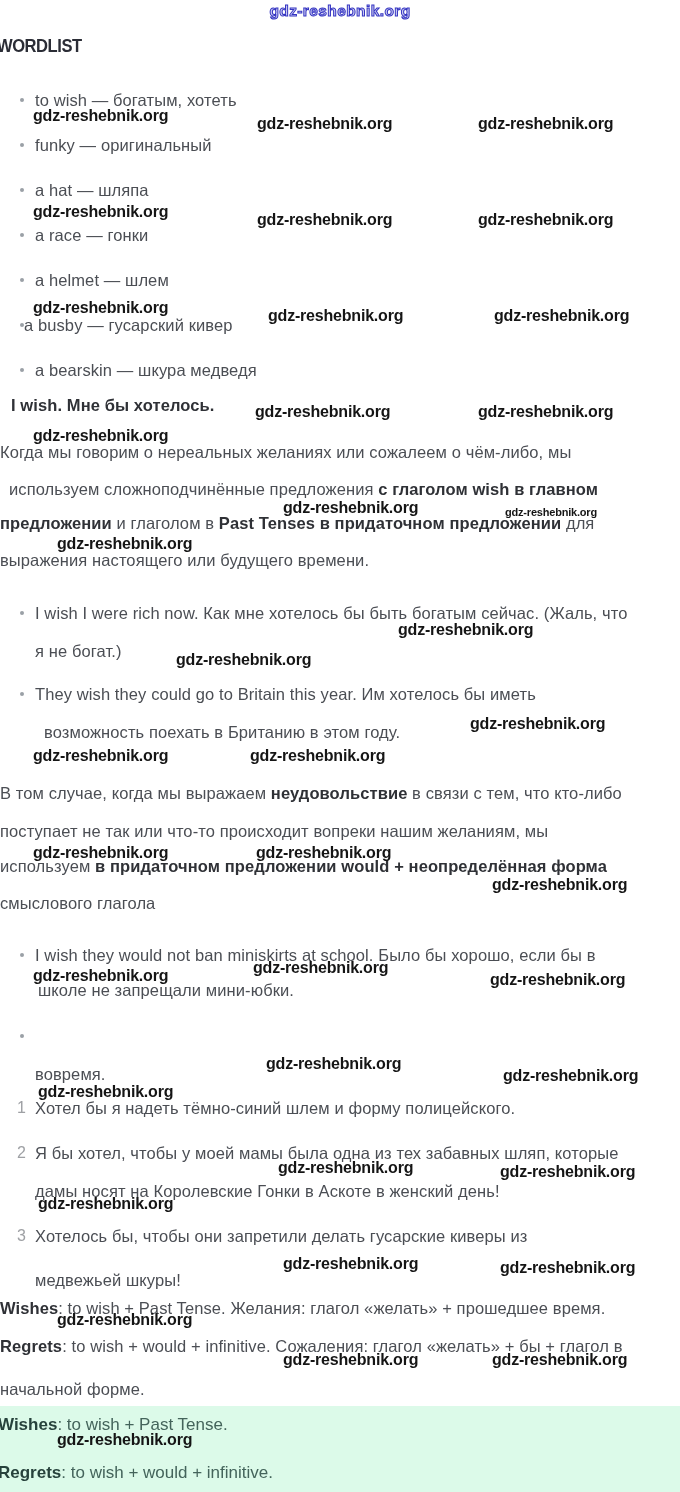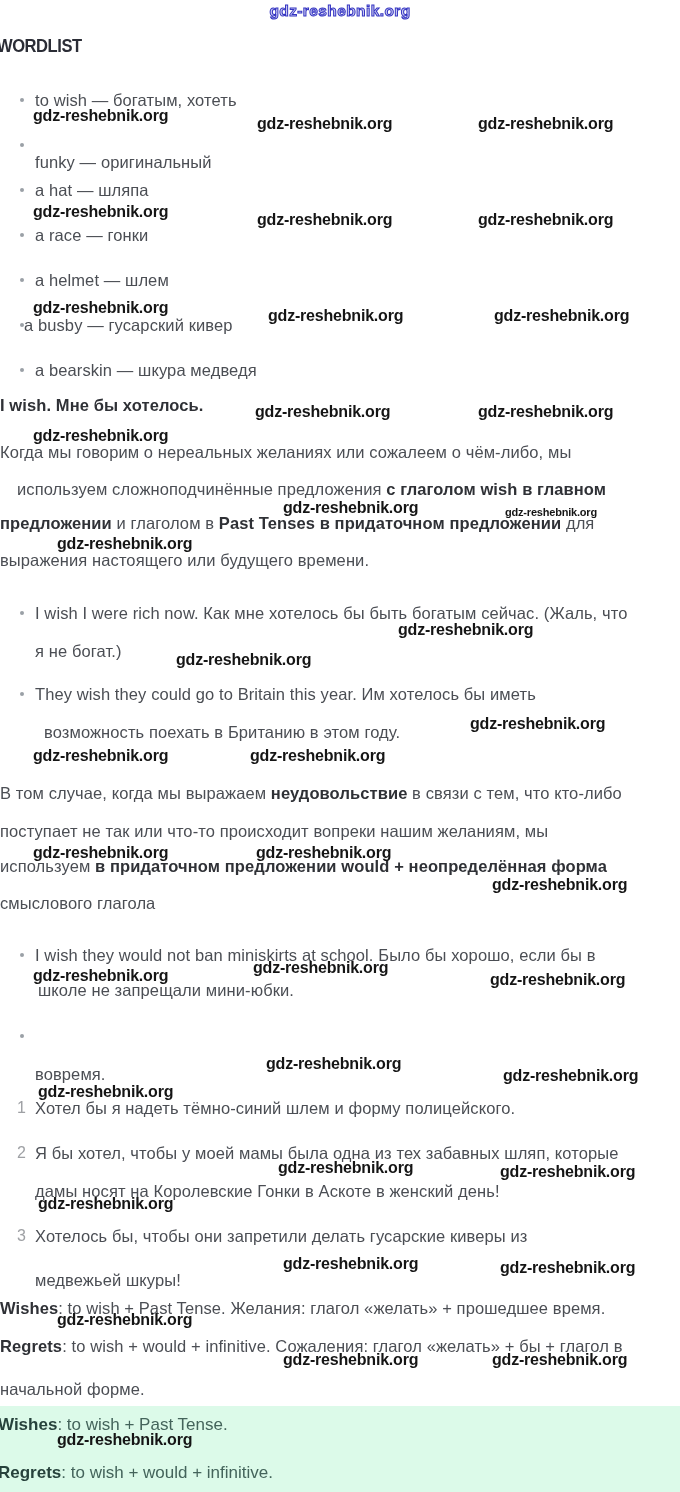--- a/index.html
+++ b/index.html
@@ -28,36 +28,36 @@
 
 <div class="page">
 
   <span class="wm-top">gdz-reshebnik.org</span>
 
   <h1 class="wordlist-title" style="left:-3px;top:36px;">WORDLIST</h1>
 
   <span class="dot" style="left:20px;top:98px;"></span>
   <div class="ln" style="left:35px;top:90px;">to wish — богатым, хотеть</div>
   <span class="dot" style="left:20px;top:143px;"></span>
-  <div class="ln" style="left:35px;top:135px;margin-top:17px;">funky — оригинальный</div>
+  <div class="ln" style="left:35px;top:135px;">funky — оригинальный</div>
   <span class="dot" style="left:20px;top:188px;"></span>
   <div class="ln" style="left:35px;top:180px;">a hat — шляпа</div>
   <span class="dot" style="left:20px;top:233px;"></span>
   <div class="ln" style="left:35px;top:225px;">a race — гонки</div>
   <span class="dot" style="left:20px;top:278px;"></span>
   <div class="ln" style="left:35px;top:270px;">a helmet — шлем</div>
   <span class="dot" style="left:20px;top:323px;"></span>
   <div class="ln" style="left:24px;top:315px;">a busby — гусарский кивер</div>
   <span class="dot" style="left:20px;top:368px;"></span>
   <div class="ln" style="left:35px;top:360px;">a bearskin — шкура медведя</div>
 
-  <div class="ln hd" style="left:0;top:395px;">I wish. Мне бы хотелось.</div>
+  <div class="ln hd" style="left:11px;top:395px;">I wish. Мне бы хотелось.</div>
 
   <div class="ln" style="left:0;top:442px;">Когда мы говорим о нереальных желаниях или сожалеем о чём-либо, мы</div>
-  <div class="ln" style="left:17px;top:479px;"><span>используем сложноподчинённые предложения </span><span class="em">с глаголом wish в главном</span></div>
+  <div class="ln" style="left:9px;top:479px;"><span>используем сложноподчинённые предложения </span><span class="em">с глаголом wish в главном</span></div>
   <div class="ln" style="left:0;top:513px;"><span class="em">предложении</span><span> и глаголом в </span><span class="em">Past Tenses в придаточном предложении</span><span> для</span></div>
   <div class="ln" style="left:0;top:550px;">выражения настоящего или будущего времени.</div>
 
   <span class="dot" style="left:20px;top:611px;"></span>
   <div class="ln" style="left:35px;top:603px;">I wish I were rich now. Как мне хотелось бы быть богатым сейчас. (Жаль, что</div>
   <div class="ln" style="left:35px;top:641px;">я не богат.)</div>
   <span class="dot" style="left:20px;top:692px;"></span>
   <div class="ln" style="left:35px;top:684px;">They wish they could go to Britain this year. Им хотелось бы иметь</div>
   <div class="ln" style="left:44px;top:722px;">возможность поехать в Британию в этом году.</div>
 

